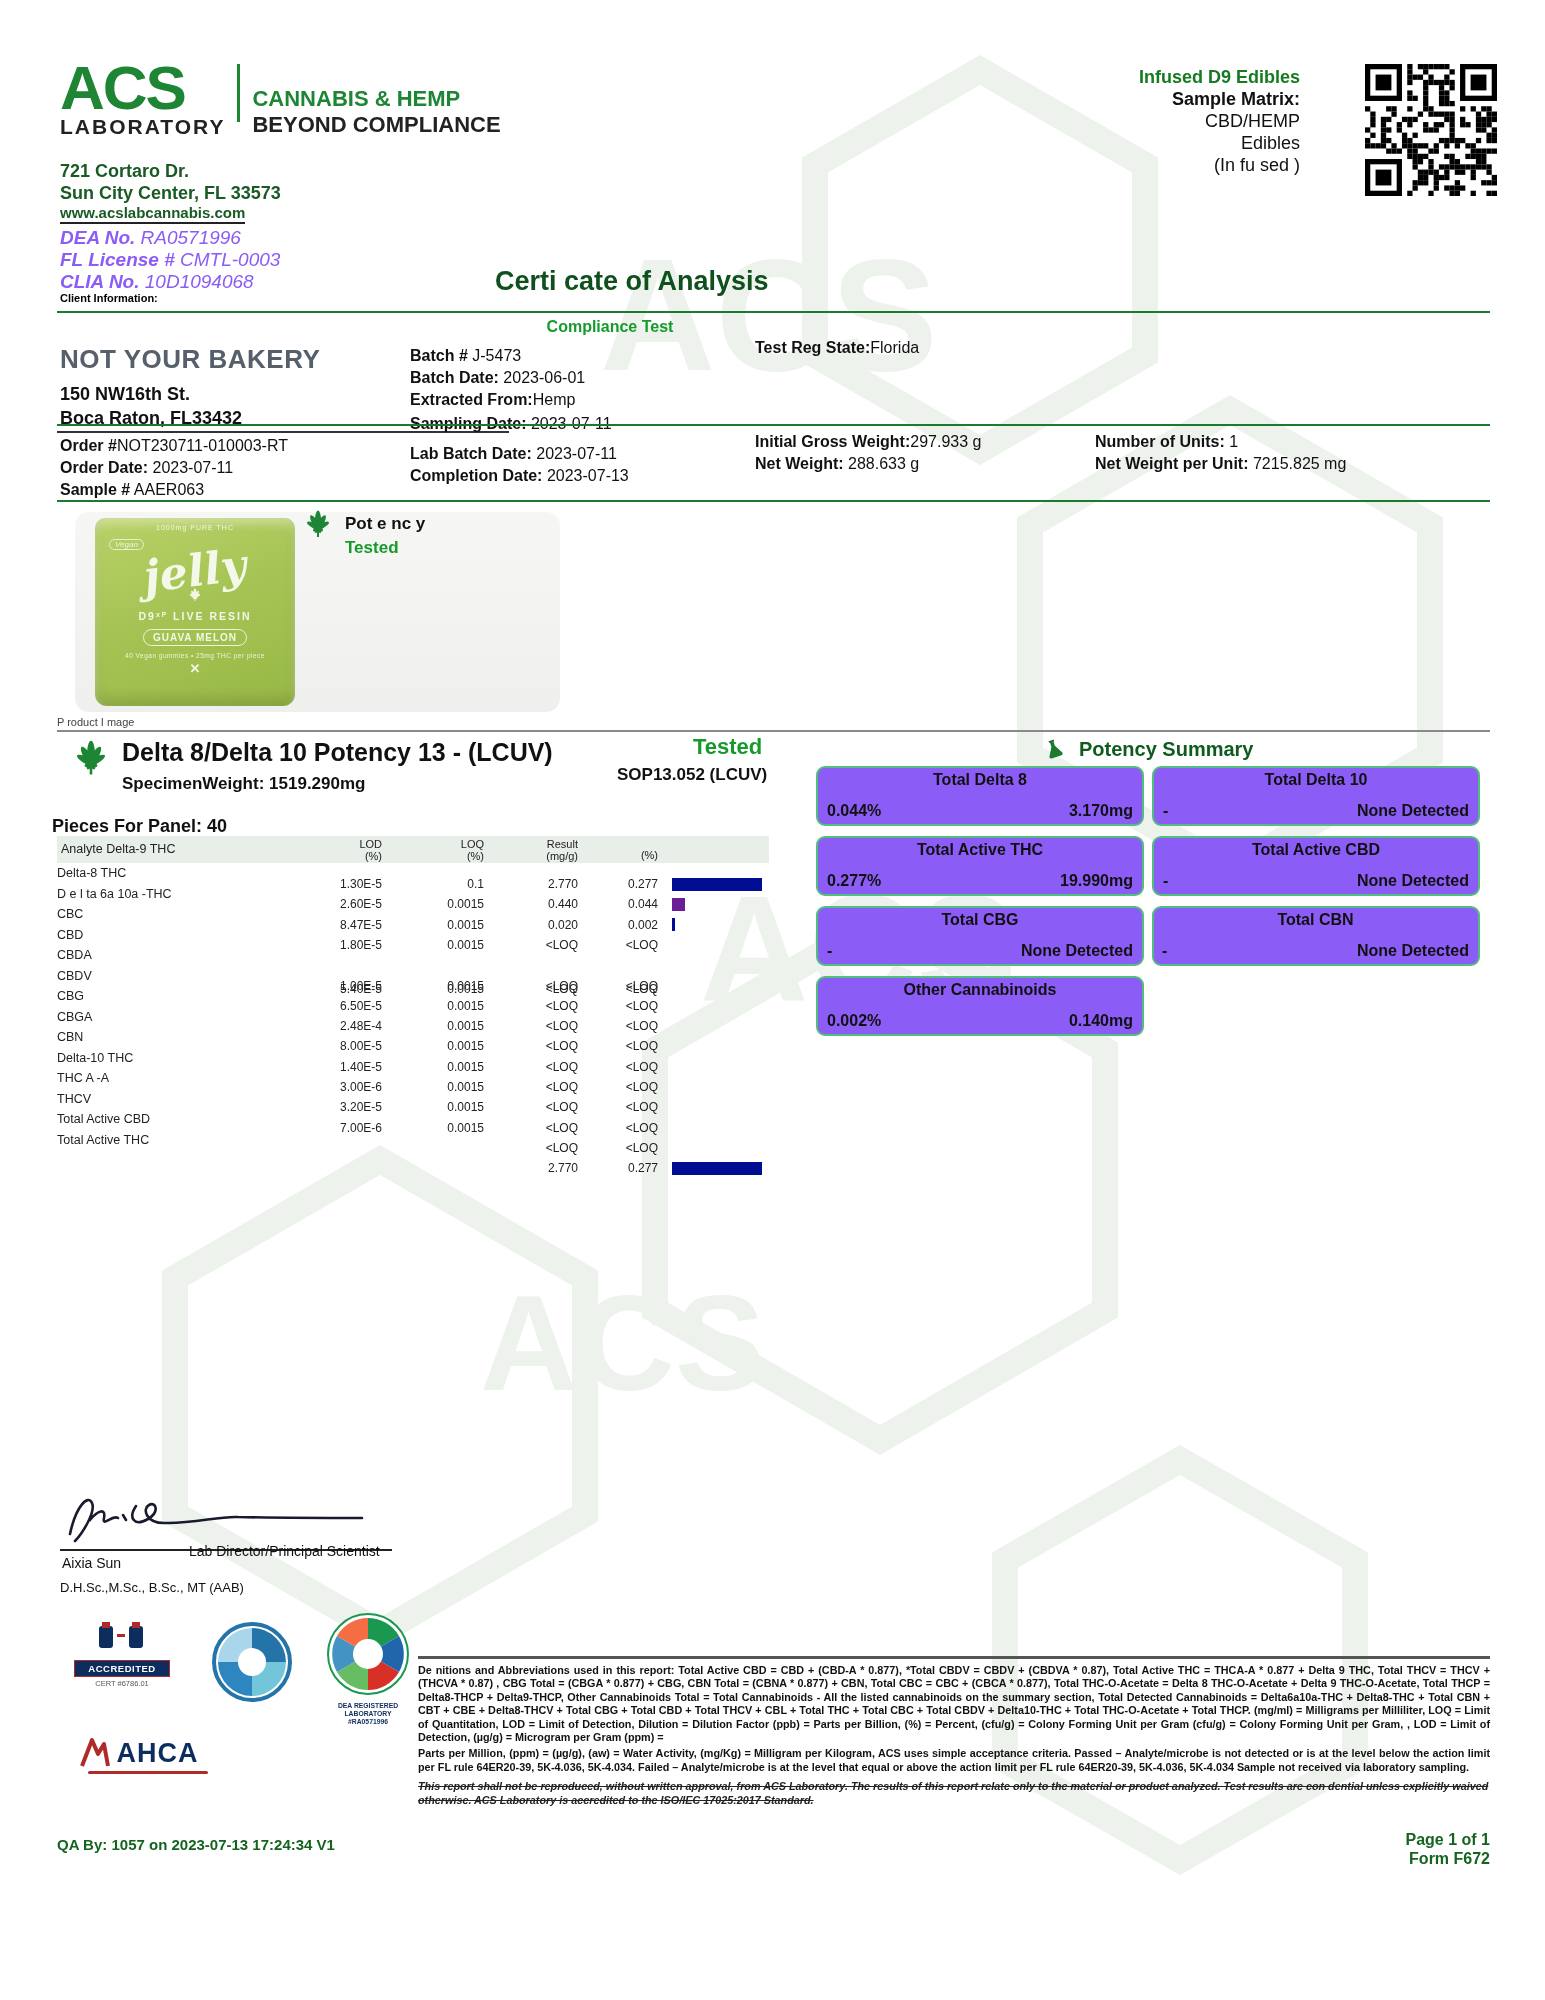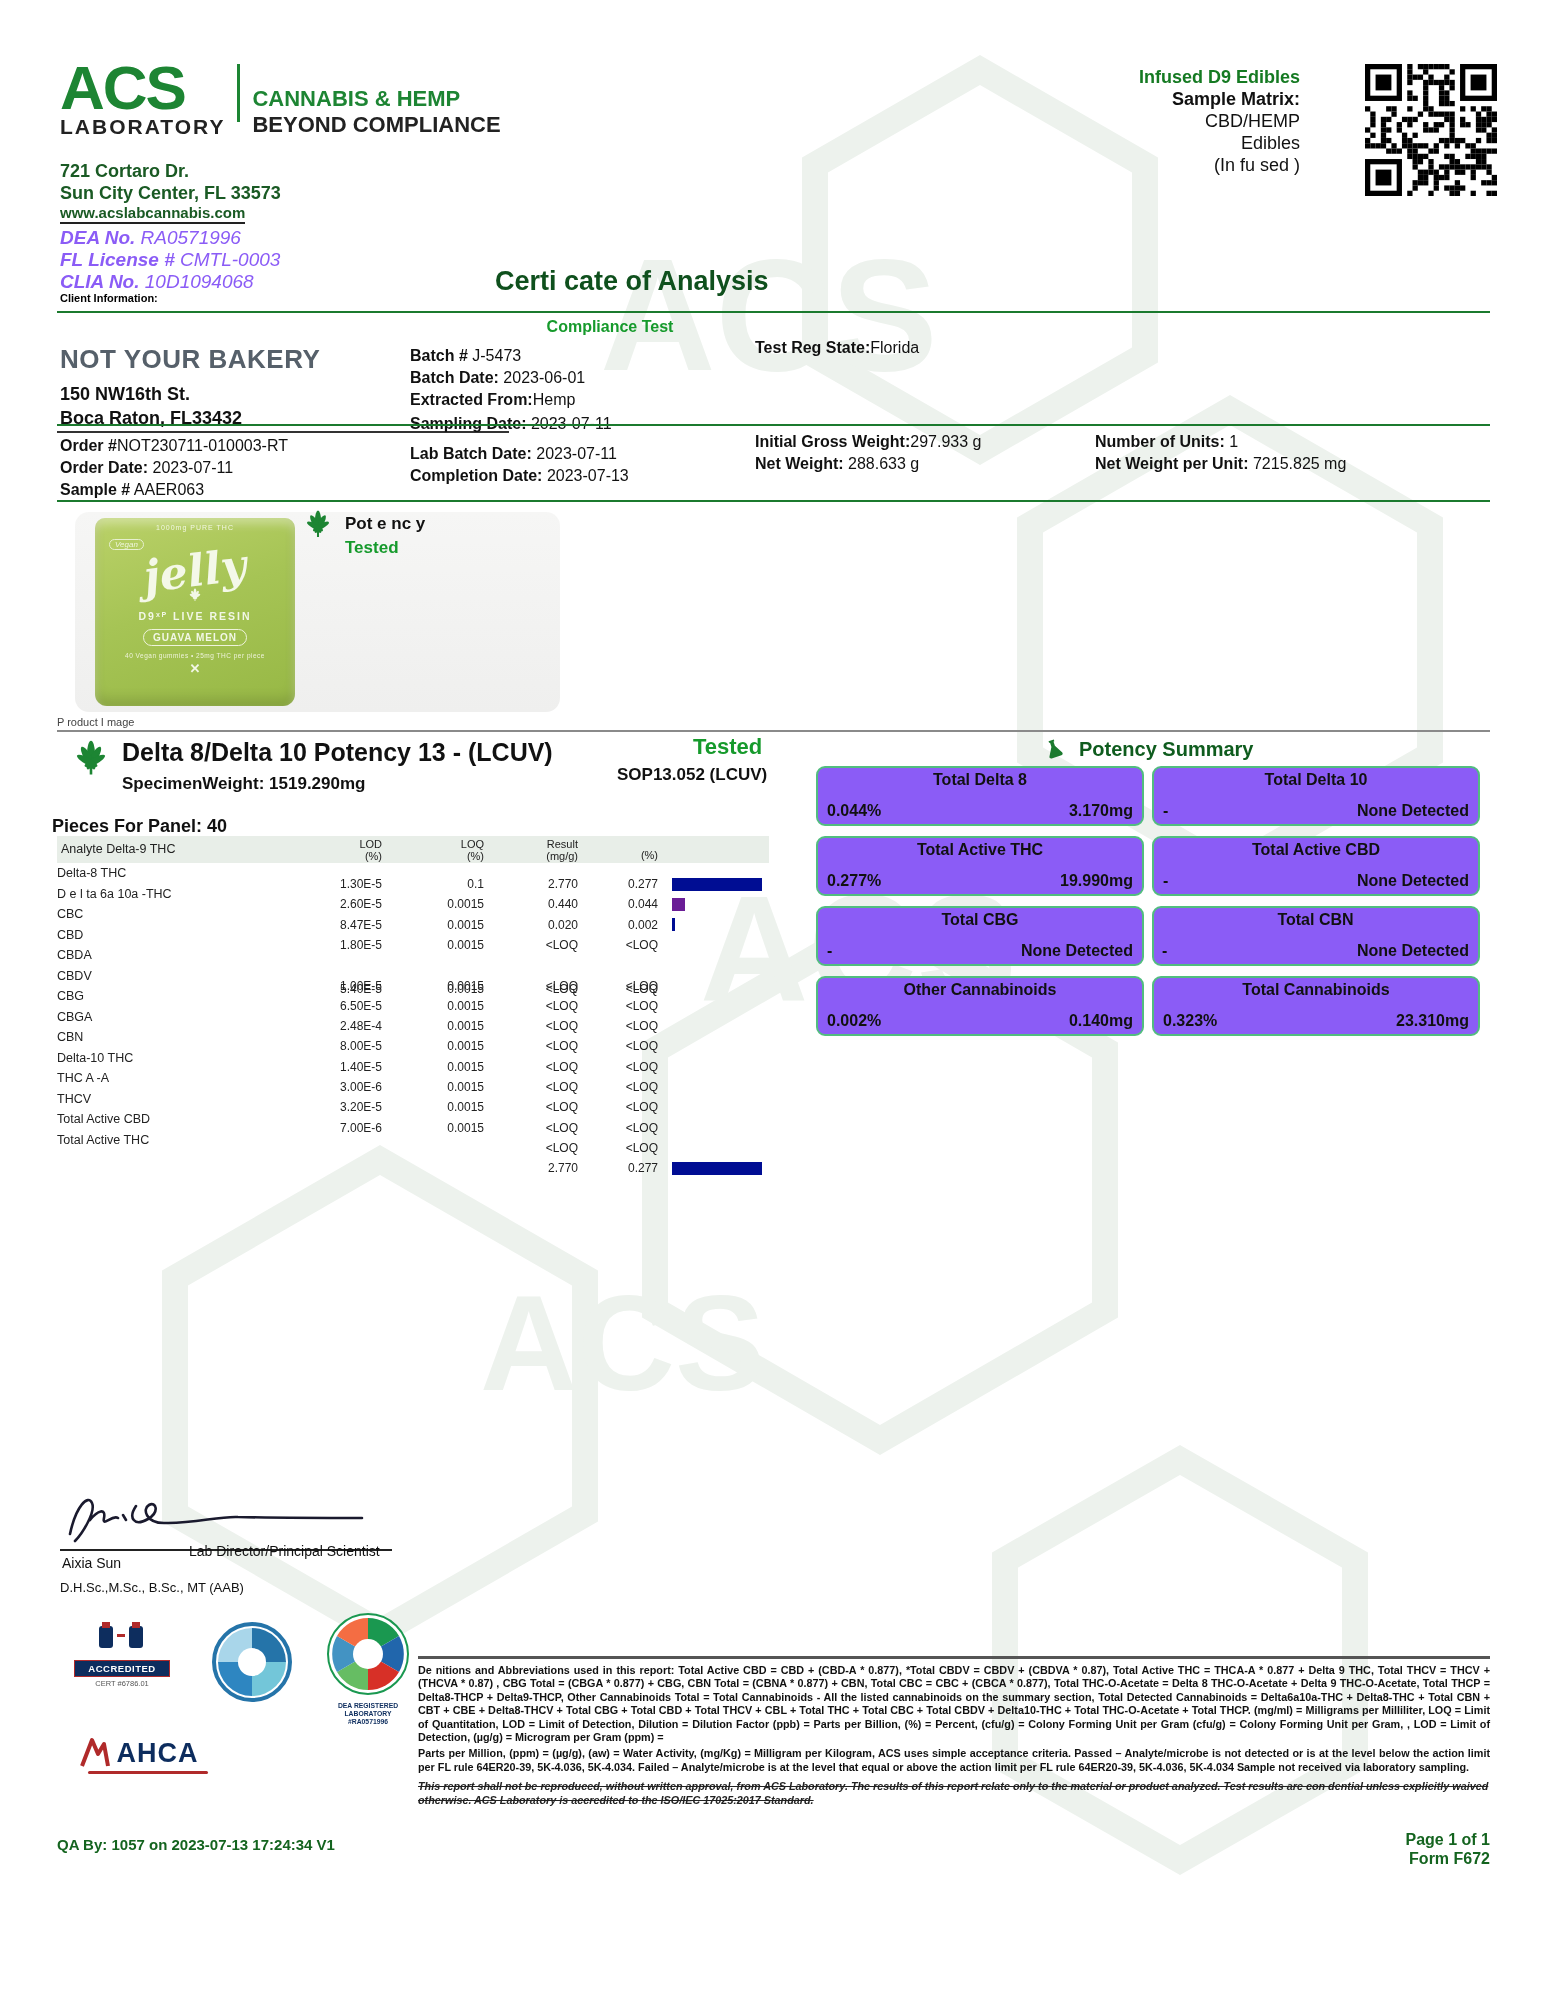--- a/index.html
+++ b/index.html
@@ -620,27 +620,20 @@
           <span>None Detected</span>
         </div>
       </div>
       <div class="card" style="left: 0px; top: 210px;">
         <div class="ct">Other Cannabinoids</div>
         <div class="cv">
           <span>0.002%</span>
           <span>0.140mg</span>
         </div>
       </div>
-      <div class="card" style="left: 336px; top: 210px;">
-        <div class="ct">Total Cannabinoids</div>
-        <div class="cv">
-          <span>0.323%</span>
-          <span>23.310mg</span>
-        </div>
-      </div>
     </div>
 
   <svg class="z abs" style="left:60px;top:1488px;" width="320" height="60" viewBox="0 0 320 60">
     <path d="M10,46 C16,18 28,6 32,15 C36,24 22,46 15,53 M30,32 C38,22 46,20 44,30 C42,40 52,26 58,30 M63,27 l3,5 M76,18 C68,30 74,39 88,31 C100,24 96,13 89,17 C82,21 86,35 104,35 C134,36 158,28 178,29 C225,30 262,30 302,30" fill="none" stroke="#1a1a2e" stroke-width="2.6" stroke-linecap="round"></path>
   </svg>
   <div class="z abs sigline" style="left:60px;top:1549px;width:332px;"></div>
   <div class="z abs signame" style="left:62px;top:1555px;">Aixia Sun</div>
   <div class="z abs sigtitle" style="left:168px;top:1543px;">Lab Director/Principal Scientist</div>
   <div class="z abs sigcred" style="left:60px;top:1580px;">D.H.Sc.,M.Sc., B.Sc., MT (AAB)</div>
 

